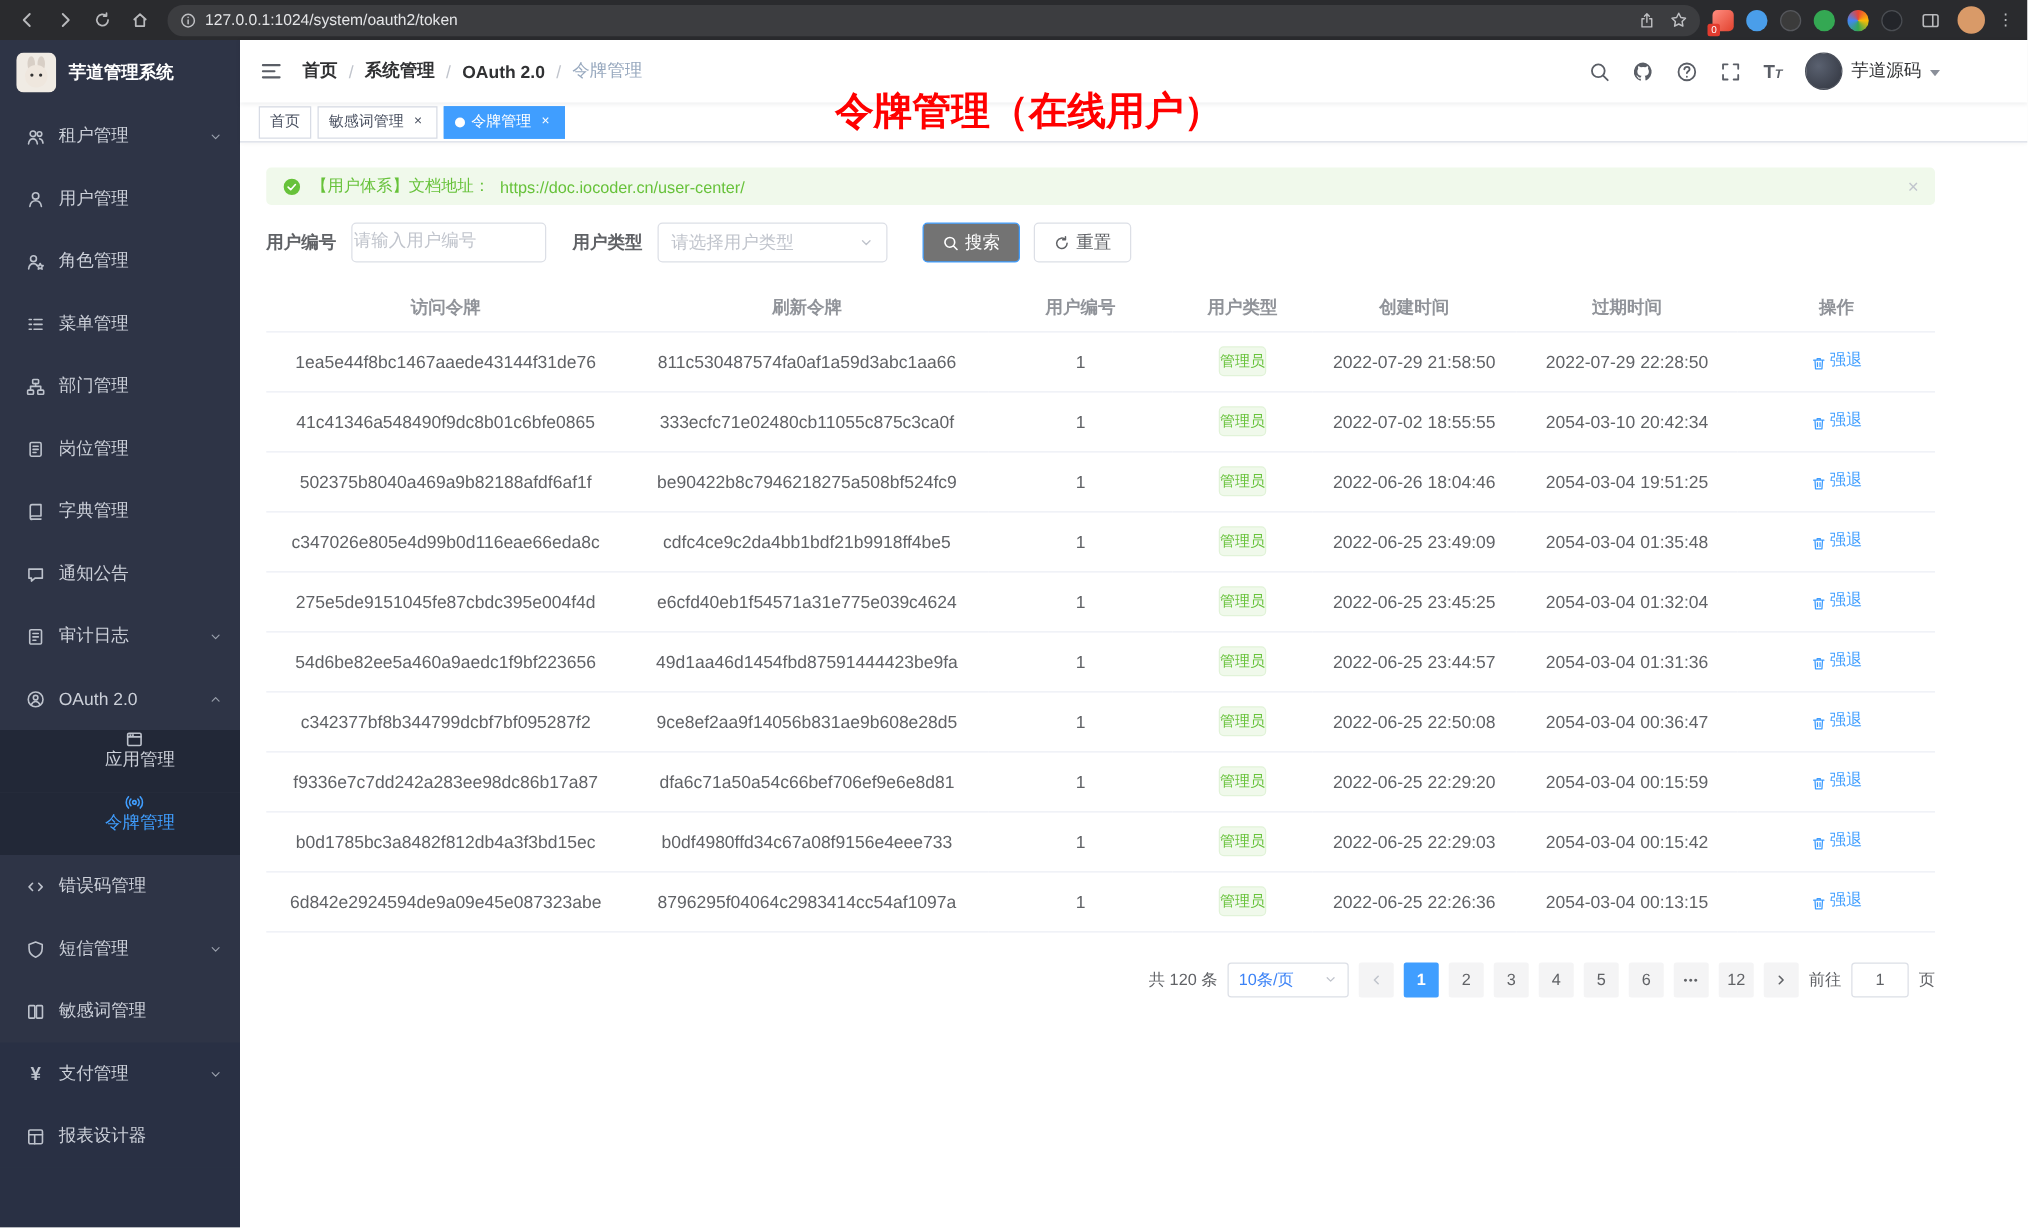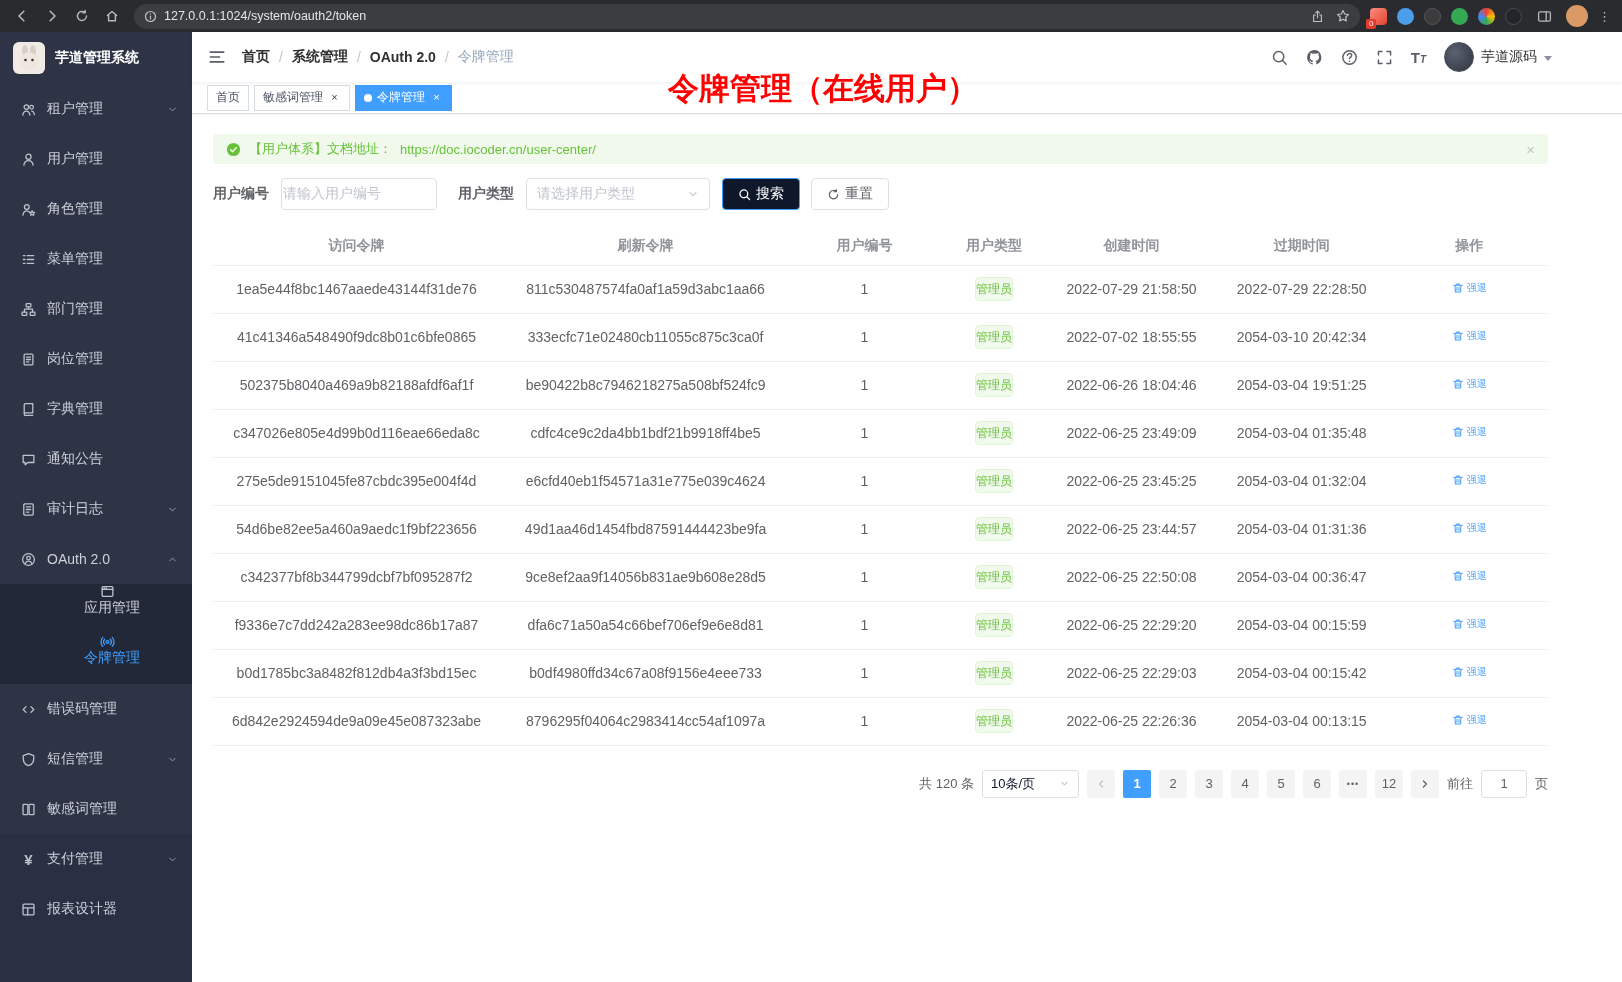--- a/index.html
+++ b/index.html
@@ -79,32 +79,32 @@
   .alert-close{margin-left:auto;color:#c0c4cc;font-size:15px;cursor:pointer;line-height:1;}
 
   .filters{display:flex;align-items:center;margin:2px 0 18px;}
   .f-label{font-size:14px;font-weight:700;color:#606266;margin-right:12px;white-space:nowrap;}
   .f-label.second{margin-left:21px;}
   .f-input{width:156px;height:32px;border:1px solid #dcdfe6;border-radius:4px;padding:0 1px;font-size:14px;color:#606266;outline:none;font-family:Liberation Mono, monospace;}
   .f-input::placeholder{color:#c0c4cc;}
   .f-select{width:184px;height:32px;border:1px solid #dcdfe6;border-radius:4px;padding:0 10px;display:flex;align-items:center;justify-content:space-between;color:#c0c4cc;font-size:14px;cursor:pointer;background:#fff;}
   .sel-arrow{color:#c0c4cc;display:flex;}
   .btn{height:32px;border-radius:4px;font-size:14px;display:inline-flex;align-items:center;gap:5px;padding:0 15px;cursor:pointer;border:1px solid transparent;font-family:inherit;}
-  .btn-primary{background:#0f172a;color:#fff;margin-left:12px;border-color:#409eff;}
+  .btn-primary{background:#737373;color:#fff;margin-left:28px;border-color:#409eff;}
   .btn-plain{background:#fff;border-color:#dcdfe6;color:#606266;margin-left:11px;}
 
   .data-table{width:100%;border-collapse:collapse;table-layout:fixed;}
   .data-table th{height:37px;font-size:14px;font-weight:700;color:#909399;border-bottom:1px solid #ebeef5;text-align:center;white-space:nowrap;}
   .data-table td{height:48px;font-size:14px;color:#606266;border-bottom:1px solid #ebeef5;text-align:center;white-space:nowrap;overflow:hidden;}
   .tag-success{display:inline-block;background:#f0f9eb;border:1px solid #e1f3d8;color:#67c23a;font-size:12px;padding:2px 0;border-radius:4px;line-height:1.5;}
-  .link-action{color:#409eff;font-size:10px;cursor:pointer;display:inline-flex;align-items:center;gap:3px;}
+  .link-action{color:#409eff;font-size:13px;cursor:pointer;display:inline-flex;align-items:flex-end;gap:3px;}
   .tico{display:flex;}
 
   .pagination{display:flex;align-items:center;justify-content:flex-end;margin-top:24px;gap:8px;font-size:13px;color:#606266;}
-  .pg-sizes{width:97px;height:28px;border:1px solid #dcdfe6;border-radius:3px;display:flex;align-items:center;justify-content:space-between;padding:0 8px;color:#0f172a;cursor:pointer;background:#fff;}
+  .pg-sizes{width:97px;height:28px;border:1px solid #dcdfe6;border-radius:3px;display:flex;align-items:center;justify-content:space-between;padding:0 8px;color:#3b82f6;cursor:pointer;background:#fff;}
   .pg-btn{min-width:28px;height:28px;border:none;background:#f4f4f5;border-radius:2px;color:#606266;font-size:13px;display:inline-flex;align-items:center;justify-content:center;cursor:pointer;font-family:inherit;}
   .pg-btn.active{background:#409eff;color:#fff;font-weight:700;}
   .pg-prev{color:#c0c4cc;}
   #pg-pages{display:inline-flex;gap:8px;}
   .pg-input{width:46px;height:28px;border:1px solid #dcdfe6;border-radius:3px;text-align:center;font-size:13px;color:#606266;outline:none;font-family:inherit;}
 </style>
 </head>
 <body>
 
 <div class="chrome">

